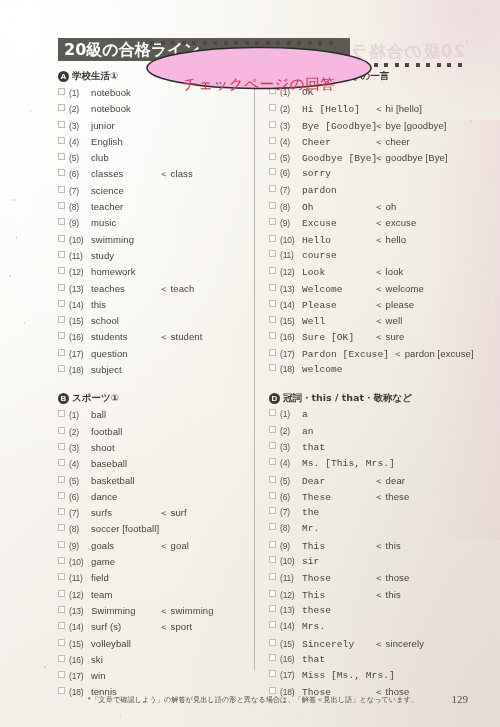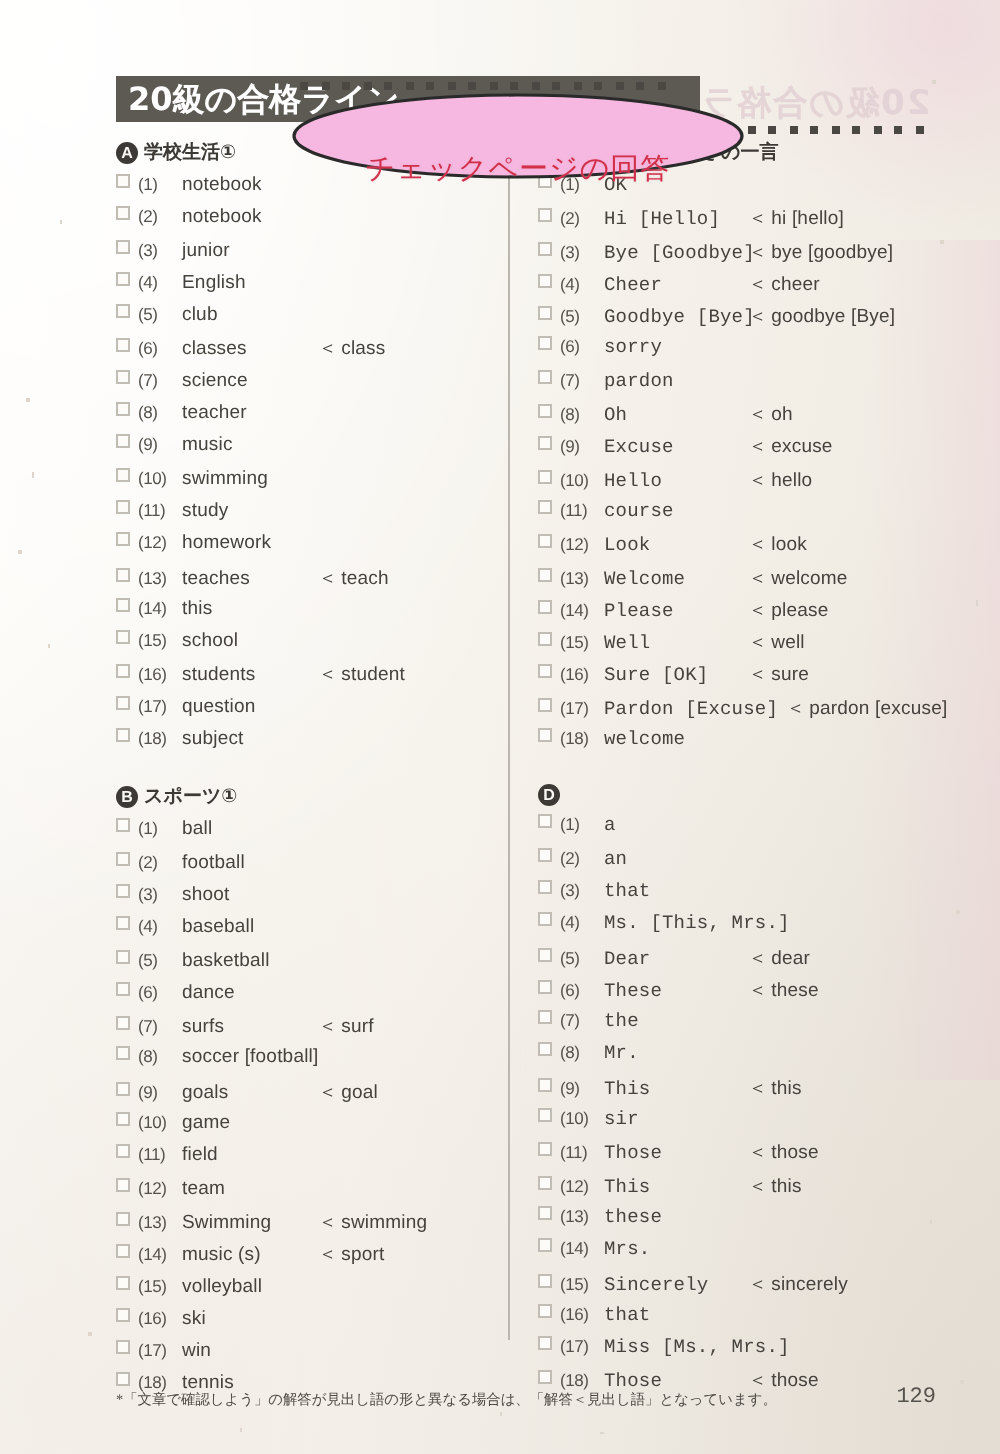--- a/index.html
+++ b/index.html
@@ -238,28 +238,29 @@
     position: absolute;
     left: 58px;
     bottom: 22px;
     width: 410px;
     display: flex;
     align-items: flex-end;
     justify-content: space-between;
     z-index: 3;
   }
   .footnote {
-    font-family: Liberation Serif, serif;
+    font-family: Liberation Mono, monospace;
     font-size: 7.2px;
     color: #4c4843;
     letter-spacing: 0px;
     white-space: nowrap;
+    margin-left: 29px;
   }
   .pageno {
-    font-family: Liberation Mono, monospace;
+    font-family: Liberation Serif, serif;
     font-size: 11px;
     color: #55514c;
     padding-left: 10px;
   }
 
   
   .speckle {
     position: absolute;
     background: #ded6cc;
     z-index: 2;
@@ -496,21 +497,21 @@
           </div>
           <div class="item">
             <span class="cb"></span>
             <span class="num">(13)</span>
             <span class="ans">Swimming</span>
             <span class="alt"><span class="lt">＜</span>swimming</span>
           </div>
           <div class="item">
             <span class="cb"></span>
             <span class="num">(14)</span>
-            <span class="ans">music (s)</span>
+            <span class="ans">surf (s)</span>
             <span class="alt"><span class="lt">＜</span>sport</span>
           </div>
           <div class="item">
             <span class="cb"></span>
             <span class="num">(15)</span>
             <span class="ans">volleyball</span>
           </div>
           <div class="item">
             <span class="cb"></span>
             <span class="num">(16)</span>
@@ -635,20 +636,21 @@
           </div>
           <div class="item">
             <span class="cb"></span>
             <span class="num">(18)</span>
             <span class="ans">welcome</span>
           </div>
         </div>
         <div class="section">
           <div class="section-head">
             <span class="circ-letter">D</span>
+            <span>冠詞・this / that・敬称など</span>
           </div>
           <div class="item">
             <span class="cb"></span>
             <span class="num">(1)</span>
             <span class="ans">a</span>
           </div>
           <div class="item">
             <span class="cb"></span>
             <span class="num">(2)</span>
             <span class="ans">an</span>

